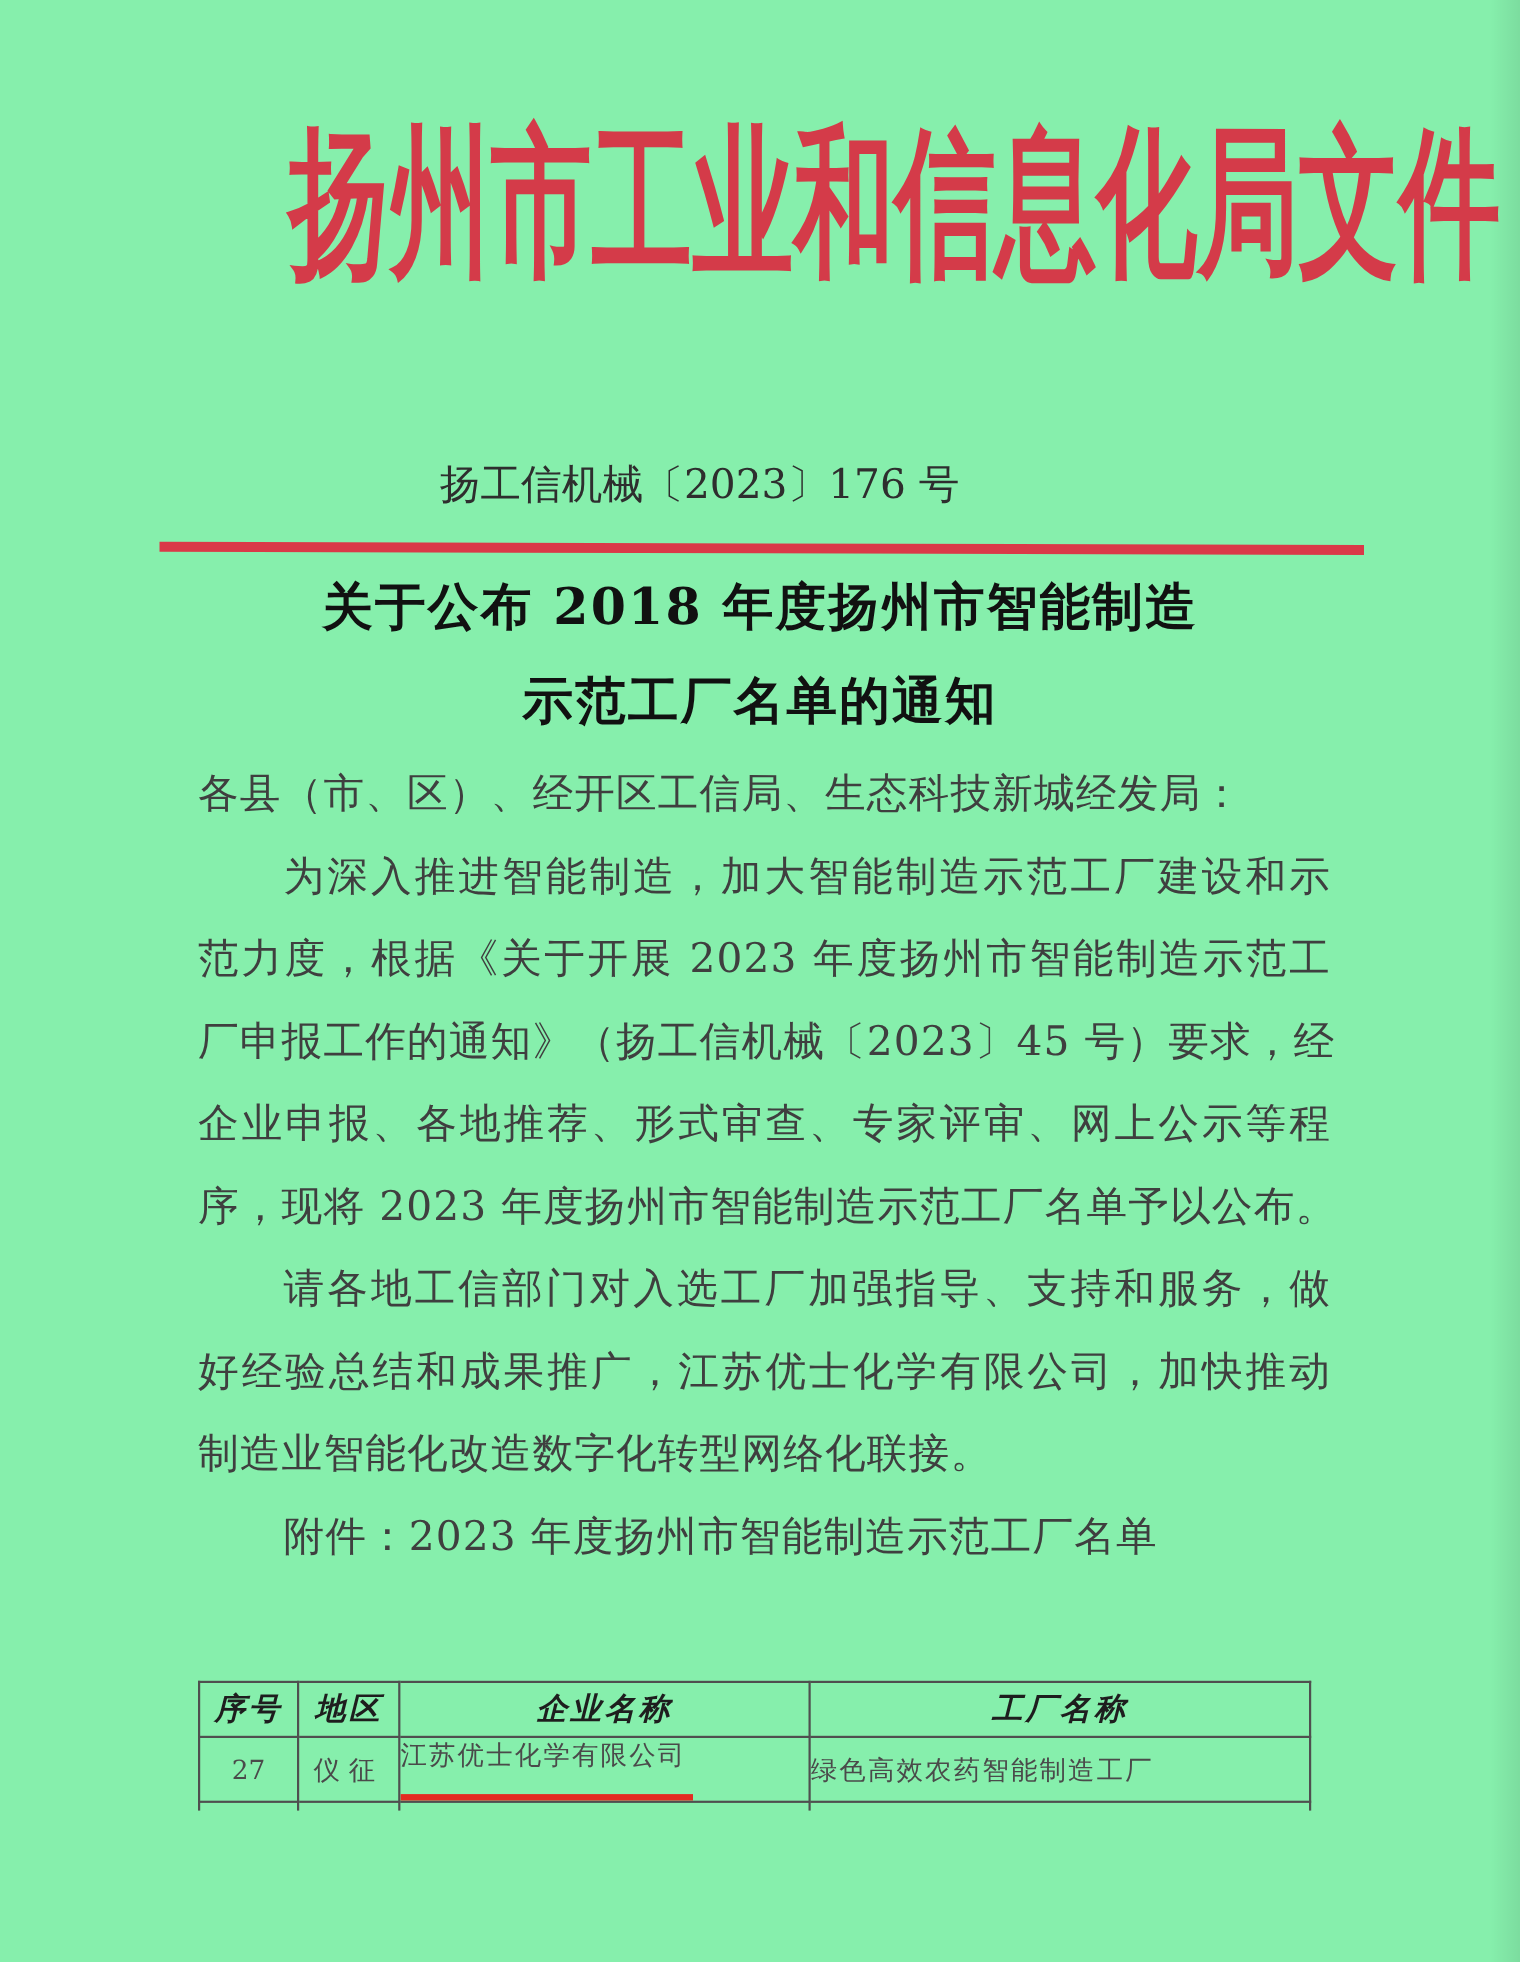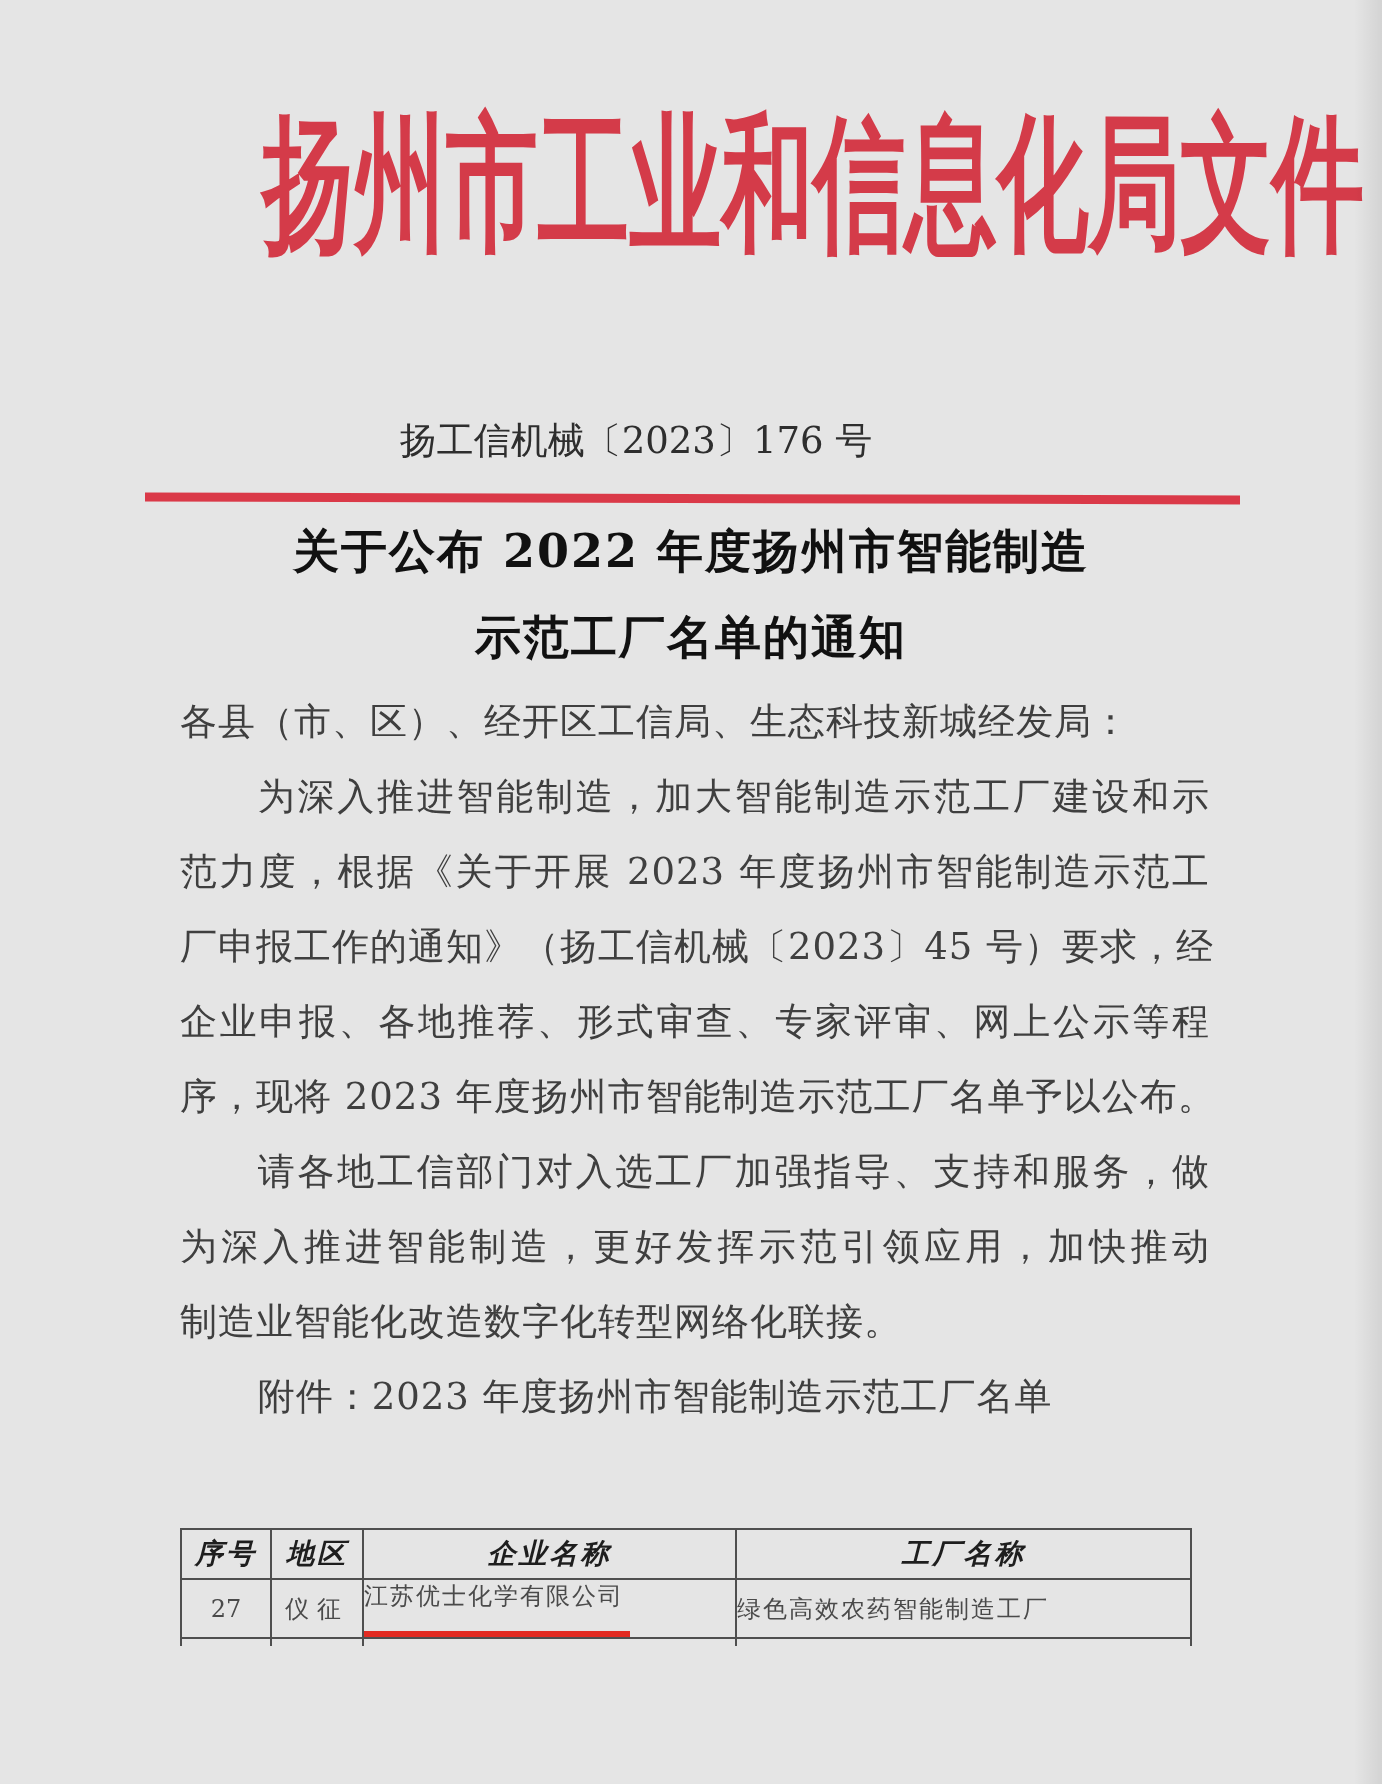--- a/index.html
+++ b/index.html
@@ -4,21 +4,21 @@
 <style>
   html, body {
     margin: 0;
     padding: 0;
     background: #ffffff;
   }
   .page {
     position: relative;
     width: 1382px;
     height: 1784px;
-    background: #e5e5e5;
+    background: #86efac;
     overflow: hidden;
     font-family: "DejaVu Serif", "Liberation Serif", serif;
   }
   
   .scan-edge {
     position: absolute;
     top: 0;
     right: 0;
     width: 28px;
     height: 100%;
@@ -154,33 +154,33 @@
 
 <div class="page">
 
   <div class="agency-header">扬州市工业和信息化局文件</div>
 
   <div class="doc-number">扬工信机械〔2023〕176 号</div>
 
   <div class="red-divider"></div>
 
   <div class="notice-title">
-    <div>关于公布 2022 年度扬州市智能制造</div>
+    <div>关于公布 2018 年度扬州市智能制造</div>
     <div>示范工厂名单的通知</div>
   </div>
 
   <div class="body-block">
     <div class="body-line">各县（市、区）、经开区工信局、生态科技新城经发局：</div>
     <div class="body-line indent fill">为深入推进智能制造，加大智能制造示范工厂建设和示</div>
     <div class="body-line fill">范力度，根据《关于开展 2023 年度扬州市智能制造示范工</div>
     <div class="body-line fill">厂申报工作的通知》（扬工信机械〔2023〕45 号）要求，经</div>
     <div class="body-line fill">企业申报、各地推荐、形式审查、专家评审、网上公示等程</div>
     <div class="body-line">序，现将 2023 年度扬州市智能制造示范工厂名单予以公布。</div>
     <div class="body-line indent fill">请各地工信部门对入选工厂加强指导、支持和服务，做</div>
-    <div class="body-line fill">为深入推进智能制造，更好发挥示范引领应用，加快推动</div>
+    <div class="body-line fill">好经验总结和成果推广，江苏优士化学有限公司，加快推动</div>
     <div class="body-line">制造业智能化改造数字化转型网络化联接。</div>
     <div class="body-line indent">附件：2023 年度扬州市智能制造示范工厂名单</div>
   </div>
 
   <div class="table-wrap">
     <table class="results">
       <colgroup>
         <col style="width:90px">
         <col style="width:92px">
         <col style="width:373px">

